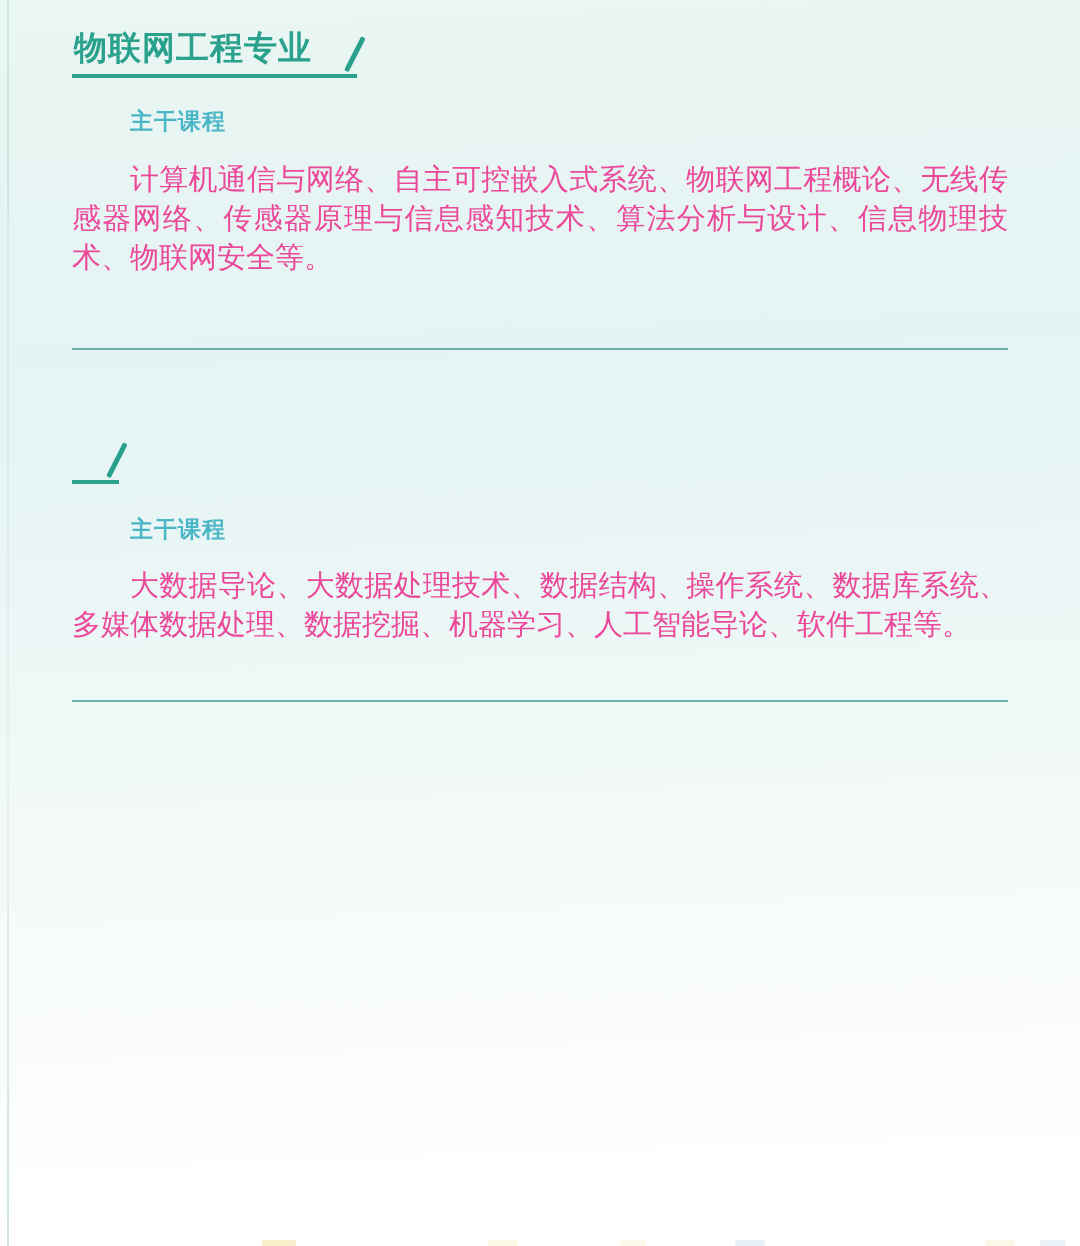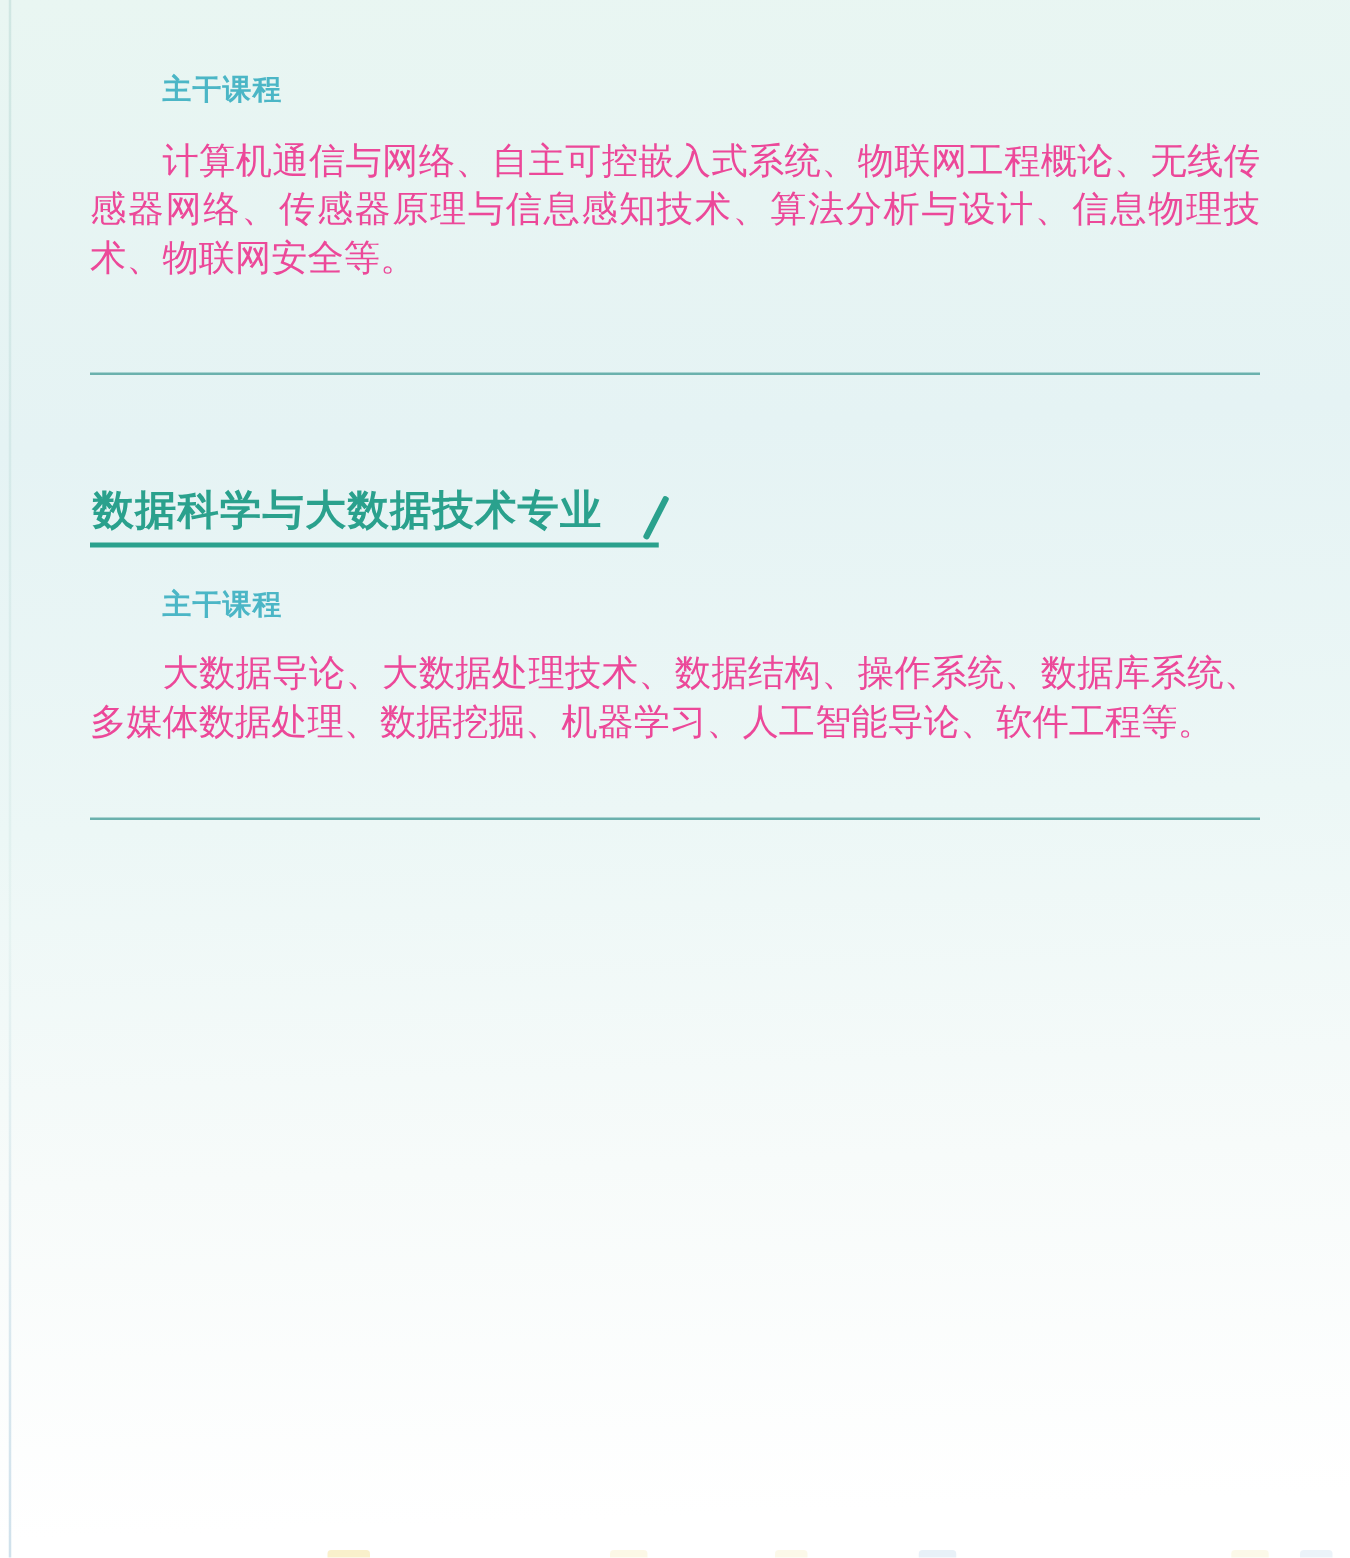--- a/index.html
+++ b/index.html
@@ -102,29 +102,32 @@
   .deco-b2 { left: 1040px; width: 26px; background: rgba(205,225,240,0.40); }
 </style>
 </head>
 <body>
 
 <div class="left-edge"></div>
 
 <div class="page">
 
   <section class="major-section section-1">
+    <div class="heading-wrap">
+      <h2 class="sec-title">物联网工程专业</h2>
+      <span class="slash"></span>
+    </div>
     <h3 class="courses-heading">主干课程</h3>
     <p class="courses">计算机通信与网络、自主可控嵌入式系统、物联网工程概论、无线传感器网络、传感器原理与信息感知技术、算法分析与设计、信息物理技术、物联网安全等。</p>
   </section>
 
   <hr class="divider">
 
   <section class="major-section section-2">
     <div class="heading-wrap">
-      <h2 class="sec-title">数据科学与大数据技术专业</h2>
       <span class="slash"></span>
     </div>
     <h3 class="courses-heading">主干课程</h3>
     <p class="courses">大数据导论、大数据处理技术、数据结构、操作系统、数据库系统、多媒体数据处理、数据挖掘、机器学习、人工智能导论、软件工程等。</p>
   </section>
 
   <hr class="divider divider-2">
 
 </div>
 

